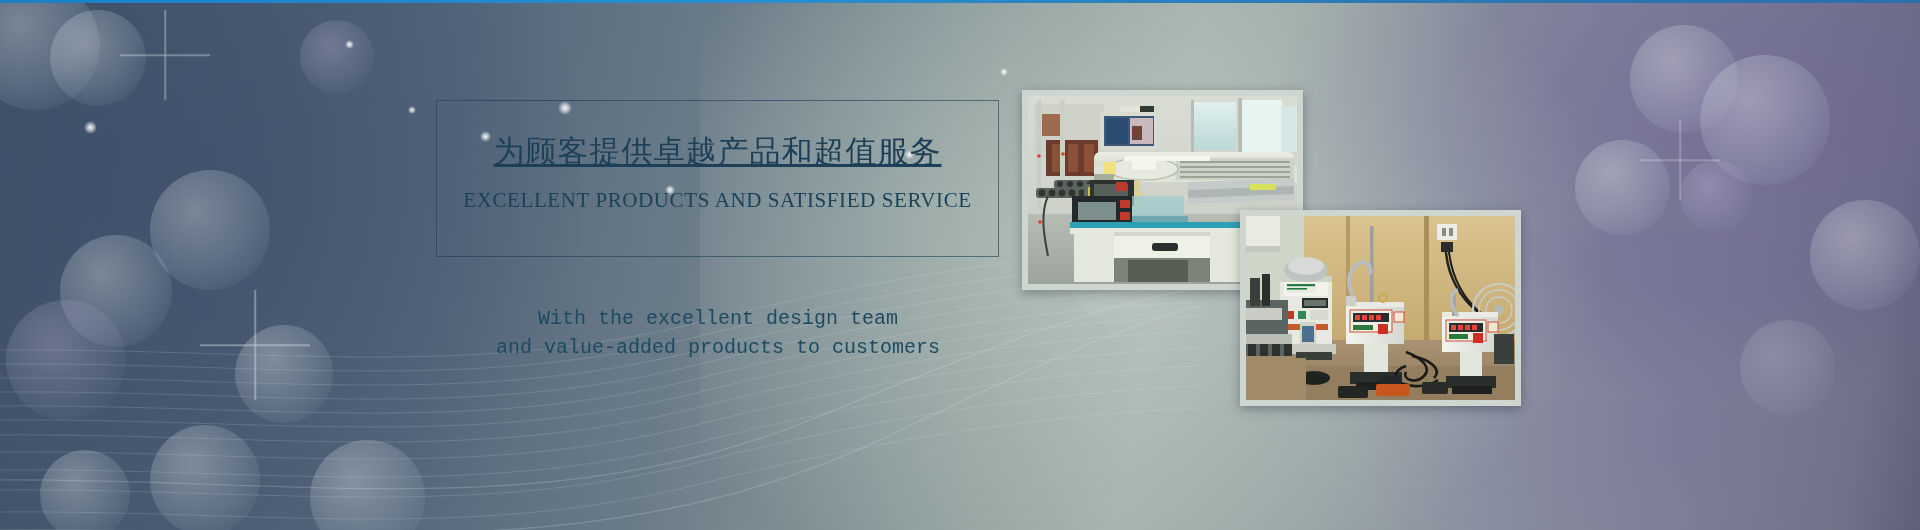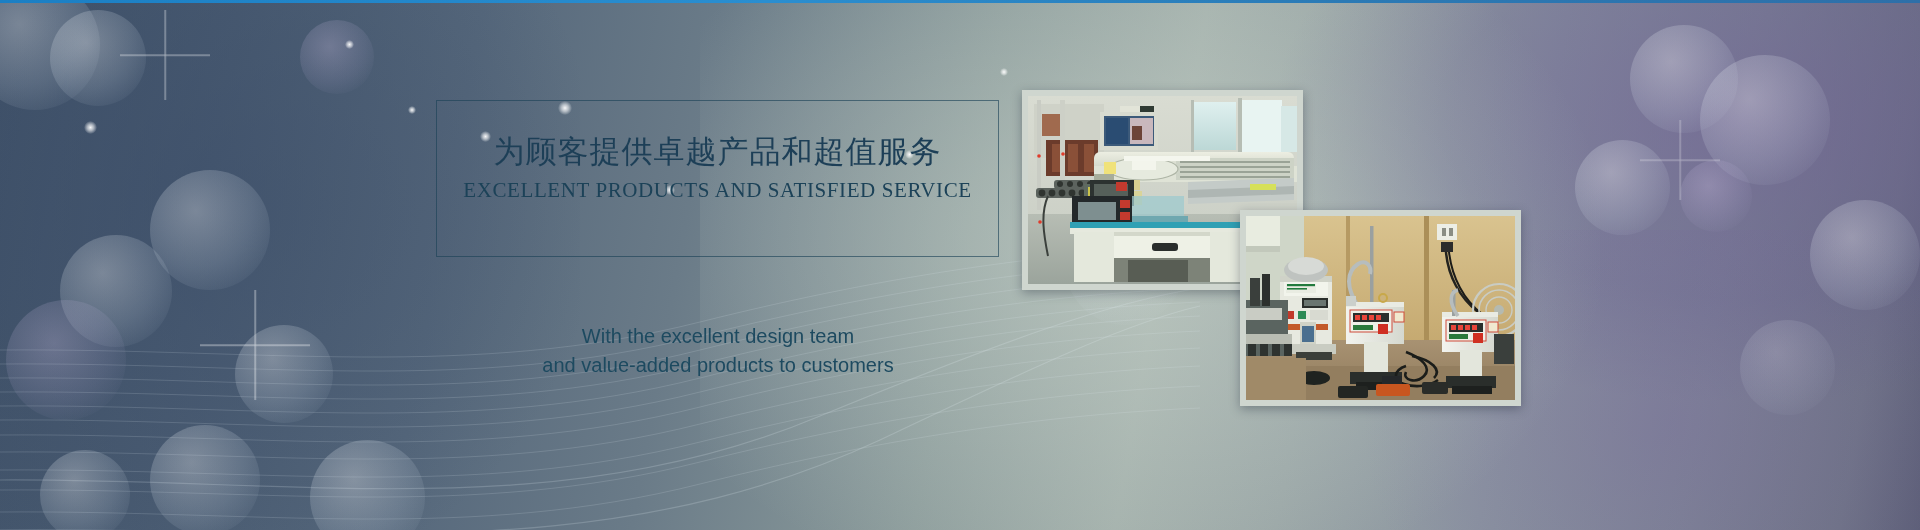--- a/index.html
+++ b/index.html
@@ -74,39 +74,40 @@
     position:absolute;left:436px;top:100px;width:563px;height:157px;
     border:1px solid rgba(26,64,86,0.62);
     box-sizing:border-box;
   }
   .headline{
     position:absolute;left:436px;top:131px;width:563px;
     text-align:center;
     font-size:31px;letter-spacing:1px;color:#1d3f57;
     font-family:"DejaVu Sans","Liberation Sans",sans-serif;
     font-weight:400;
+    text-decoration:underline;
   }
   .sub-en{
-    position:absolute;left:436px;top:178px;width:563px;
+    position:absolute;left:436px;top:188px;width:563px;
     text-align:center;
     font-family:"Liberation Serif","DejaVu Serif",serif;
     font-size:21px;letter-spacing:.6px;color:#1c4258;font-weight:400;
   }
   .slogan{
     position:absolute;left:400px;top:276px;width:636px;
     text-align:center;
     font-family:"DejaVu Sans","Liberation Sans",sans-serif;
     font-size:25px;color:#16384d;font-weight:500;letter-spacing:0px;
   }
   .slogan span{display:inline-block;padding:0 14px;}
   .slogan span.mid{padding:0 10px;font-size:20px;vertical-align:middle;}
   .para{
-    position:absolute;left:330px;top:322px;width:776px;
+    position:absolute;left:330px;top:304px;width:776px;
     text-align:center;color:#1d4a60;
-    font-family:Liberation Sans, sans-serif;
+    font-family:Liberation Mono, monospace;
     font-size:20px;line-height:29px;font-weight:400;
   }
   
   .photo{
     position:absolute;z-index:30;background:#cfd6cf;
     box-shadow:0 3px 10px rgba(20,30,45,0.35);
   }
   .photo-1{left:1022px;top:90px;width:281px;height:200px;padding:6px;box-sizing:border-box;}
   .photo-2{left:1240px;top:210px;width:281px;height:196px;padding:6px;box-sizing:border-box;}
   .ph-canvas{width:100%;height:100%;display:block;}

